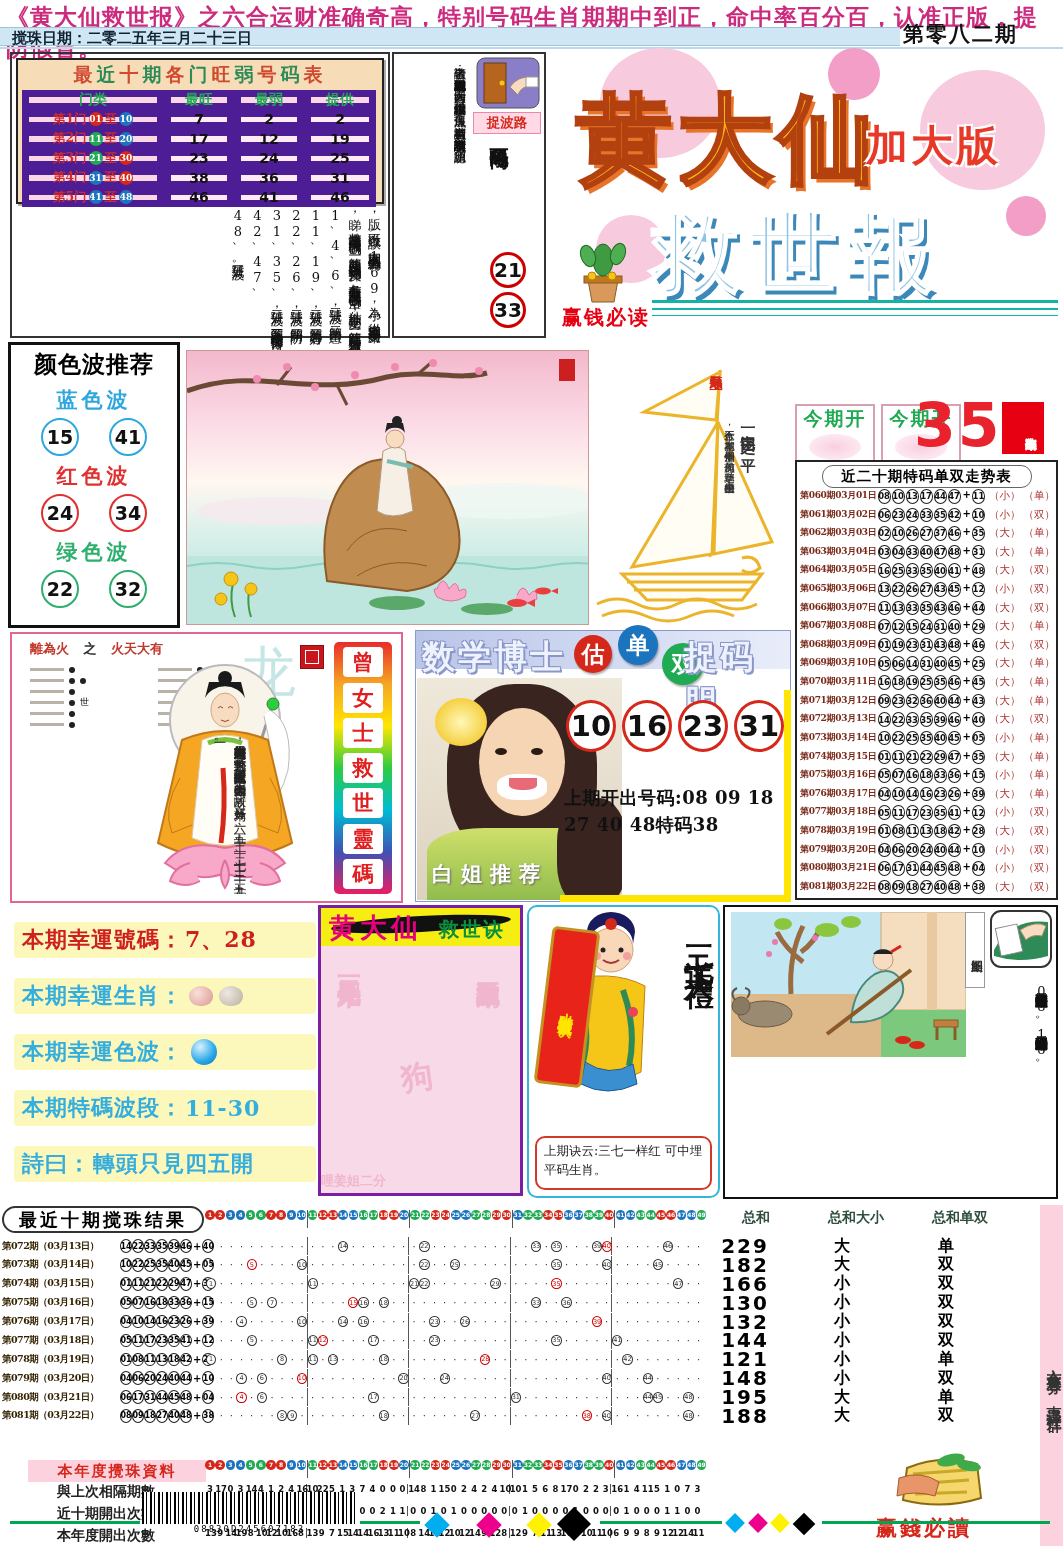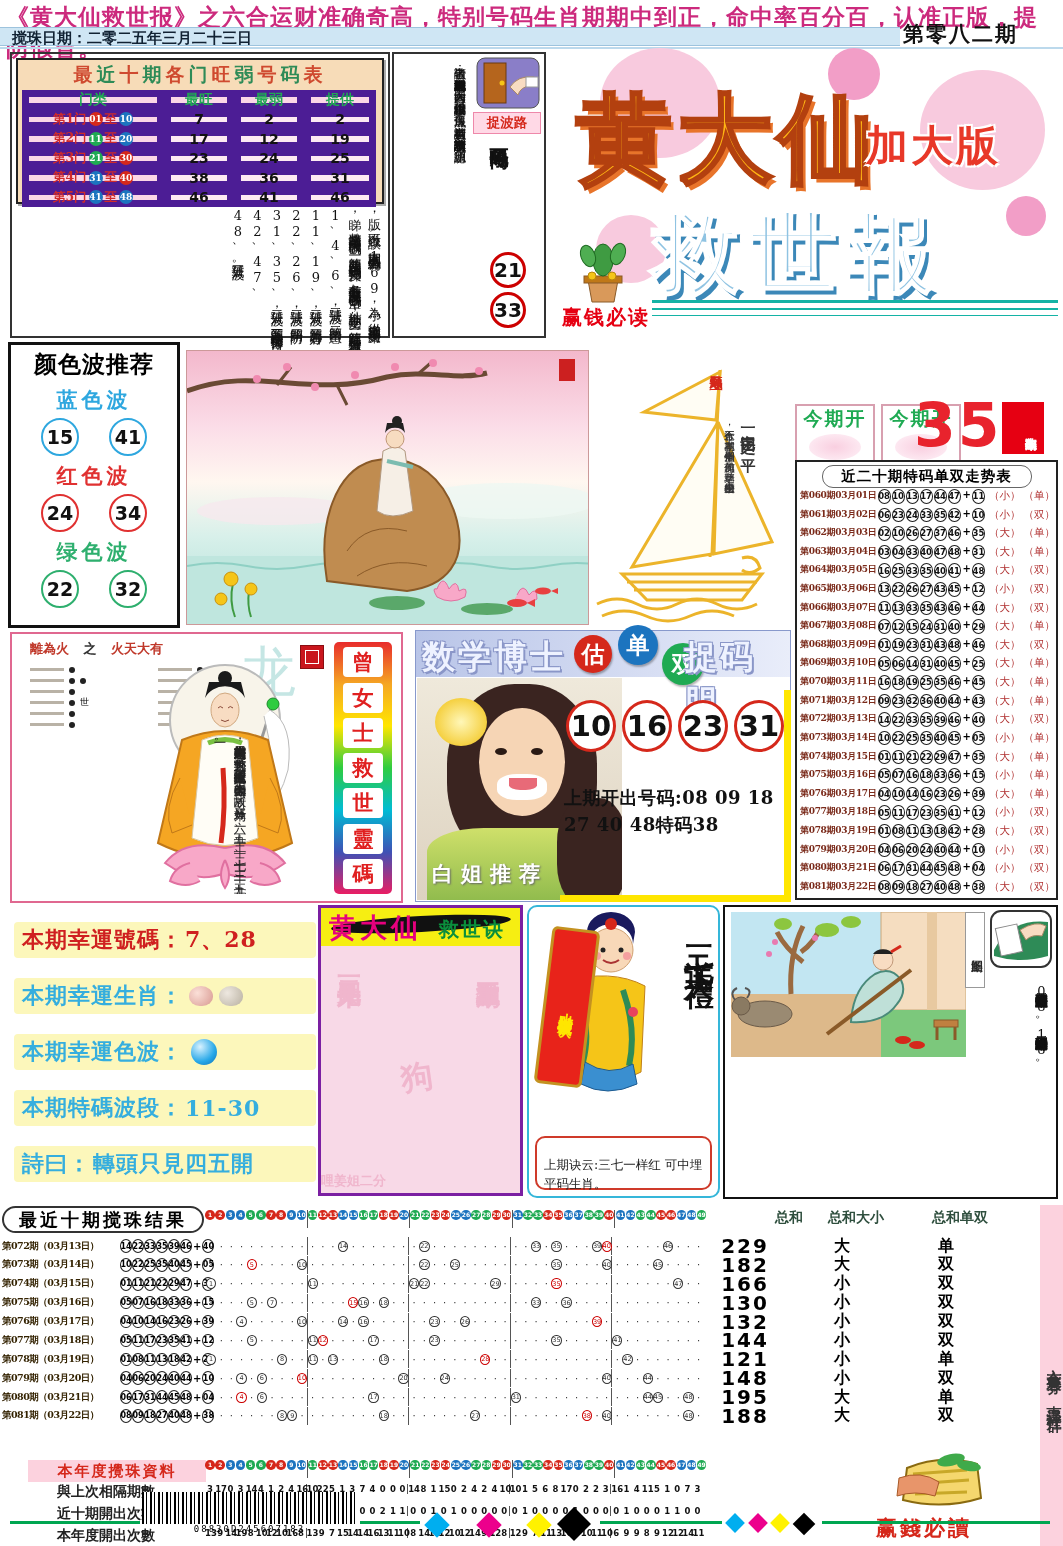--- a/index.html
+++ b/index.html
@@ -83,21 +83,21 @@
 .hexbar{width:34px;height:3px;background:#b9b2a6}
 .hexdot{width:6px;height:6px;border-radius:50%;background:#222}
 #watermark{left:242px;top:636px;font-size:54px;color:#c5e6e4}
 #stamp{left:300px;top:645px;width:24px;height:24px;background:#c9161d;border:1px solid #8a0e12}
 #reading{left:18px;top:736px;width:232px;height:158px;font-size:12.5px;line-height:1.6;color:#222;overflow:hidden}
 #banner{left:334px;top:642px;width:58px;height:252px;border-radius:5px;display:flex;flex-direction:column;justify-content:space-evenly;align-items:center;
   background:linear-gradient(#e82c2c,#f5a623,#ffe600,#2ecc40,#00bcd4,#3f51b5,#e91e63)}
 .bchar{width:40px;height:30px;background:#fff;border-radius:4px;color:#e02020;font-size:21px;font-weight:900;display:flex;align-items:center;justify-content:center}
 
 #docbox{left:415px;top:630px;width:376px;height:272px;border:1px solid #8899cc;background:#fff}
-#dochead{position:relative;height:46px;background:linear-gradient(90deg,#b9c5e8,#e9edfa)}
+#dochead{position:relative;height:38px;background:linear-gradient(90deg,#b9c5e8,#e9edfa)}
 .doc-title{font-size:33px;font-weight:900;color:#eef2ff;letter-spacing:3px;
   text-shadow:2px 2px 0 #8a96c8,-1px -1px 0 #8a96c8,1px -1px 0 #8a96c8,-1px 1px 0 #8a96c8}
 .docball{position:absolute;border-radius:50%;color:#fff;font-weight:900;display:flex;align-items:center;justify-content:center;box-shadow:1px 2px 2px rgba(0,0,0,.3)}
 #photo{left:417px;top:678px;width:205px;height:222px;overflow:hidden;background:linear-gradient(#efe9db,#ddd2c0)}
 .ph{position:absolute;border-radius:50%}
 #recommend{left:432px;top:860px;font-size:21px;font-weight:900;color:#fff;letter-spacing:8px;text-shadow:1px 1px 2px #666}
 #picks{left:566px;top:700px;width:224px;display:flex;gap:6px}
 .pick{width:50px;height:52px;border:3px solid #d5281b;border-radius:50%;display:flex;align-items:center;justify-content:center;
   font-size:29px;font-weight:700;color:#111;background:#fff}
 #lastdraw{left:564px;top:784px;width:226px;font-size:18px;font-weight:900;color:#111;line-height:1.5;letter-spacing:.5px}
@@ -115,21 +115,21 @@
 #juesmear{position:absolute;left:10px;top:8px;width:180px;height:16px;background:#111;border-radius:50%;transform:rotate(-3deg)}
 #jue-a{position:absolute;left:8px;top:2px;font-size:27px;font-weight:900;color:#e6007e;letter-spacing:4px}
 #jue-b{position:absolute;left:118px;top:8px;font-size:20px;font-weight:900;color:#0a8f3c;letter-spacing:2px}
 .faint{color:#f0b6cd;font-weight:700}
 
 #giftbox{left:527px;top:905px;width:193px;height:293px;border:2px solid #35b6d9;border-radius:10px;background:#fff}
 #scroll{left:543px;top:928px;width:48px;height:158px;background:#e8231a;border:3px solid #c49220;border-radius:6px;transform:rotate(7deg);
   display:flex;align-items:center;justify-content:center}
 #scroll .vtext{font-size:15px;font-weight:900;color:#ffe600;letter-spacing:2px}
 #gift-title{left:678px;top:922px;height:240px;font-size:30px;font-weight:900;color:#111;letter-spacing:8px}
-#giftnote{left:535px;top:1136px;width:177px;height:54px;border:2px solid #cf3a2a;border-radius:10px;font-size:12.5px;line-height:1.5;padding:18px 7px;color:#222}
+#giftnote{left:535px;top:1136px;width:177px;height:54px;border:2px solid #cf3a2a;border-radius:10px;font-size:12.5px;line-height:1.5;padding:4px 7px;color:#222}
 
 #lastbox{left:723px;top:905px;width:335px;height:294px;border:2px solid #111;background:#fff}
 #badge{left:965px;top:912px;width:20px;height:76px;border:1px solid #999;font-size:12px;line-height:1.3;text-align:center;padding-top:2px;color:#222}
 #lc-text{left:950px;top:984px;width:102px;height:208px;font-size:13px;line-height:1.75;color:#111;overflow:hidden}
 
 #res-title{left:2px;top:1206px;width:202px;height:27px;border:2px solid #333;border-radius:14px;background:#fff;
   display:flex;align-items:center;justify-content:center;font-size:18px;font-weight:900;letter-spacing:3px}
 .ballrow{display:flex}
 .bh{flex:none;display:flex;align-items:center;justify-content:center;color:#fff;font-weight:700;border-radius:50%}
 #res-rows{left:2px;top:1237px;width:1038px;height:188px;display:flex;flex-direction:column;justify-content:space-between}
@@ -953,21 +953,21 @@
       <span class="bh" style="height: 9.5px; width: 9.5px; font-size: 6px; background: rgb(28, 116, 191); margin: 0px 0.33px;">41</span>
       <span class="bh" style="height: 9.5px; width: 9.5px; font-size: 6px; background: rgb(28, 116, 191); margin: 0px 0.33px;">42</span>
       <span class="bh" style="height: 9.5px; width: 9.5px; font-size: 6px; background: rgb(31, 170, 83); margin: 0px 0.33px;">43</span>
       <span class="bh" style="height: 9.5px; width: 9.5px; font-size: 6px; background: rgb(31, 170, 83); margin: 0px 0.33px;">44</span>
       <span class="bh" style="height: 9.5px; width: 9.5px; font-size: 6px; background: rgb(213, 40, 27); margin: 0px 0.33px;">45</span>
       <span class="bh" style="height: 9.5px; width: 9.5px; font-size: 6px; background: rgb(213, 40, 27); margin: 0px 0.33px;">46</span>
       <span class="bh" style="height: 9.5px; width: 9.5px; font-size: 6px; background: rgb(28, 116, 191); margin: 0px 0.33px;">47</span>
       <span class="bh" style="height: 9.5px; width: 9.5px; font-size: 6px; background: rgb(28, 116, 191); margin: 0px 0.33px;">48</span>
       <span class="bh" style="height: 9.5px; width: 9.5px; font-size: 6px; background: rgb(31, 170, 83); margin: 0px 0.33px;">49</span>
     </div>
-  <div class="abs sumhead serif" style="left:748px;width:82px">总和</div>
+  <div class="abs sumhead serif" style="left:715px;width:82px">总和</div>
   <div class="abs sumhead serif" style="left:800px;width:112px">总和大小</div>
   <div class="abs sumhead serif" style="left:912px;width:96px">总和单双</div>
   <div class="abs" id="res-rows">
       <div class="rrow">
         <span class="rlabel serif">第072期（03月13日）</span>
         <span class="rballs">
           <span class="rb">14</span>
           <span class="rb">22</span>
           <span class="rb">33</span>
           <span class="rb">35</span>

